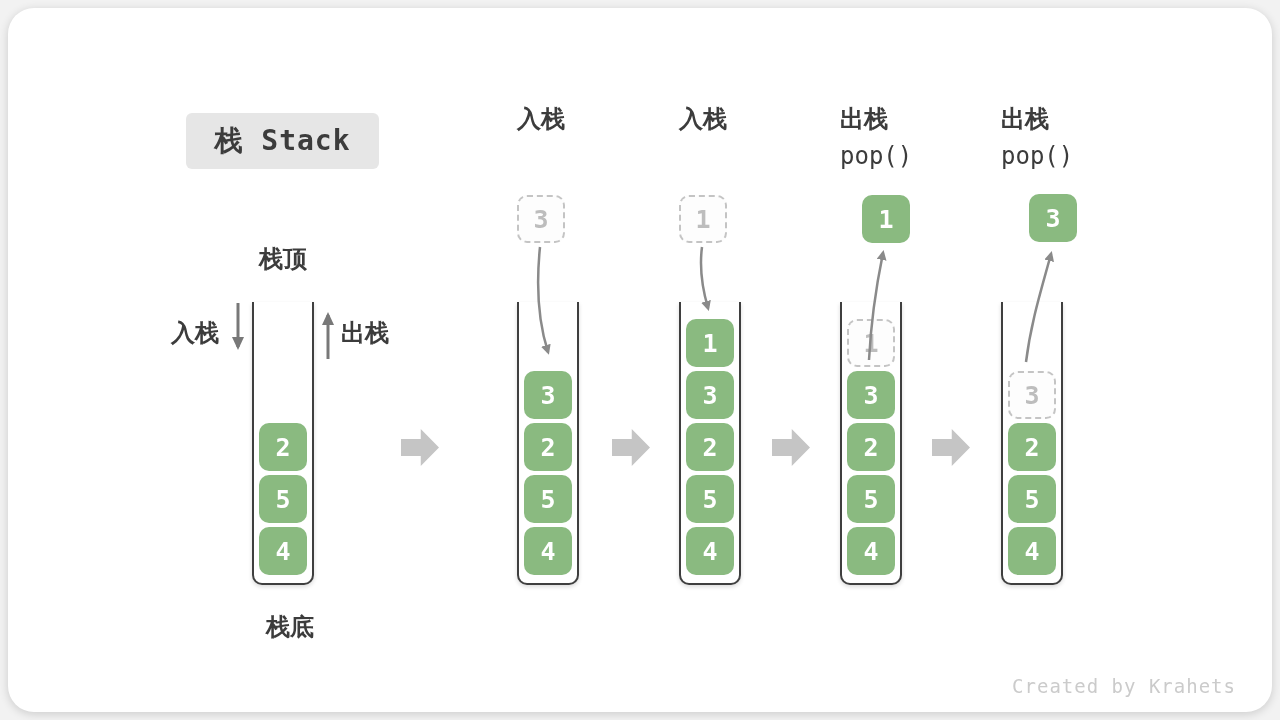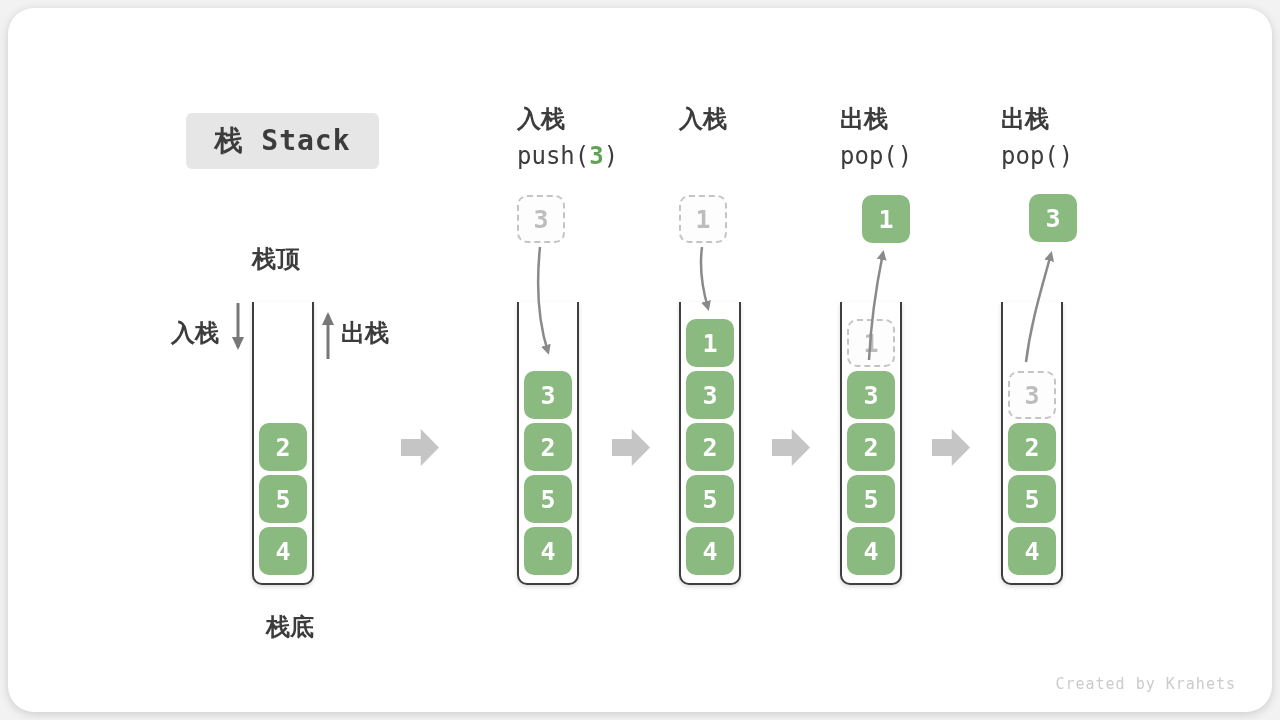--- a/index.html
+++ b/index.html
@@ -4,21 +4,21 @@
 <style>
   html,body{margin:0;padding:0;width:1280px;height:720px;background:#f2f2f2;overflow:hidden;}
   .canvas{position:absolute;left:0;top:0;width:1280px;height:720px;font-family:"DejaVu Sans",sans-serif;}
   .card{position:absolute;left:8px;top:8px;right:8px;bottom:8px;background:var(--card_bg);
         border-radius:26px;box-shadow:0 2px 10px rgba(0,0,0,.16);}
   .title-box{position:absolute;left:186px;top:113px;width:193px;height:56px;background:var(--title_bg);
         border-radius:6px;display:flex;align-items:center;justify-content:center;
         font-family:"DejaVu Sans Mono","Liberation Mono",monospace;font-size:28px;font-weight:600;
         color:var(--text_dark);letter-spacing:1px;}
   .cn-label{position:absolute;font-size:24px;font-weight:bold;color:var(--text_dark);white-space:nowrap;}
-  .top-label{left:252px;top:243px;width:62px;}
+  .top-label{left:252px;top:243px;width:62px;text-align:center;}
   .bottom-label{left:252px;top:611px;width:62px;text-align:right;}
   .push-side{left:171px;top:317px;}
   .pop-side{left:341px;top:317px;}
   .op-header{position:absolute;top:105px;width:170px;}
   .op-cn{font-size:24px;font-weight:bold;color:var(--text_dark);line-height:28px;}
   .op-code{font-family:"DejaVu Sans Mono","Liberation Mono",monospace;font-size:24px;color:var(--text_dark);
         line-height:28px;margin-top:9px;white-space:nowrap;}
   .op-code .arg{color:var(--green_arg);font-weight:bold;}
   .stack{position:absolute;top:302px;width:62px;height:283px;background:#fff;box-sizing:border-box;
         border:2px solid var(--container_border);border-top:none;border-radius:0 0 10px 10px;
@@ -31,40 +31,39 @@
   .s0{top:225px}.s1{top:173px}.s2{top:121px}.s3{top:69px}.s4{top:17px}
   .float-cell{position:absolute;width:48px;height:48px;border-radius:10px;display:flex;align-items:center;
         justify-content:center;box-sizing:border-box;z-index:4;
         font-family:"DejaVu Sans Mono","Liberation Mono",monospace;font-size:25px;font-weight:bold;}
   .float-cell.solid{background:var(--green);color:var(--cell_text);}
   .float-cell.dashed{background:var(--dashed_bg);border:2.5px dashed var(--dashed_border);color:var(--dashed_text);}
   .flow-arrow{position:absolute;top:429px;width:38px;height:37px;background:var(--flow_arrow);
         clip-path:polygon(0% 27%,52% 27%,52% 0%,100% 50%,52% 100%,52% 73%,0% 73%);}
   .overlay{position:absolute;left:0;top:0;z-index:5;pointer-events:none;}
   .footer{position:absolute;right:44px;top:675px;font-family:"DejaVu Sans Mono","Liberation Mono",monospace;
-        font-size:15px;letter-spacing:1px;color:var(--footer_text);}
+        font-size:19px;letter-spacing:1px;color:var(--footer_text);}
 </style>
 </head>
 <body>
 
 <div class="canvas">
   <div class="card"></div>
 
   <div class="title-box">
     <span>栈 Stack</span>
   </div>
 
   <div class="cn-label top-label">栈顶</div>
   <div class="cn-label bottom-label">栈底</div>
   <div class="cn-label push-side">入栈</div>
   <div class="cn-label pop-side">出栈</div>
 
   <div class="op-header" style="left:517px">
     <div class="op-cn">入栈</div>
-    <div class="op-code"><span>push(</span><span class="arg">3</span><span>)</span></div>
   </div>
   <div class="op-header" style="left:679px">
     <div class="op-cn">入栈</div>
   </div>
   <div class="op-header" style="left:840px">
     <div class="op-cn">出栈</div>
     <div class="op-code"><span>pop(</span><span class="arg"></span><span>)</span></div>
   </div>
   <div class="op-header" style="left:1001px">
     <div class="op-cn">出栈</div>

